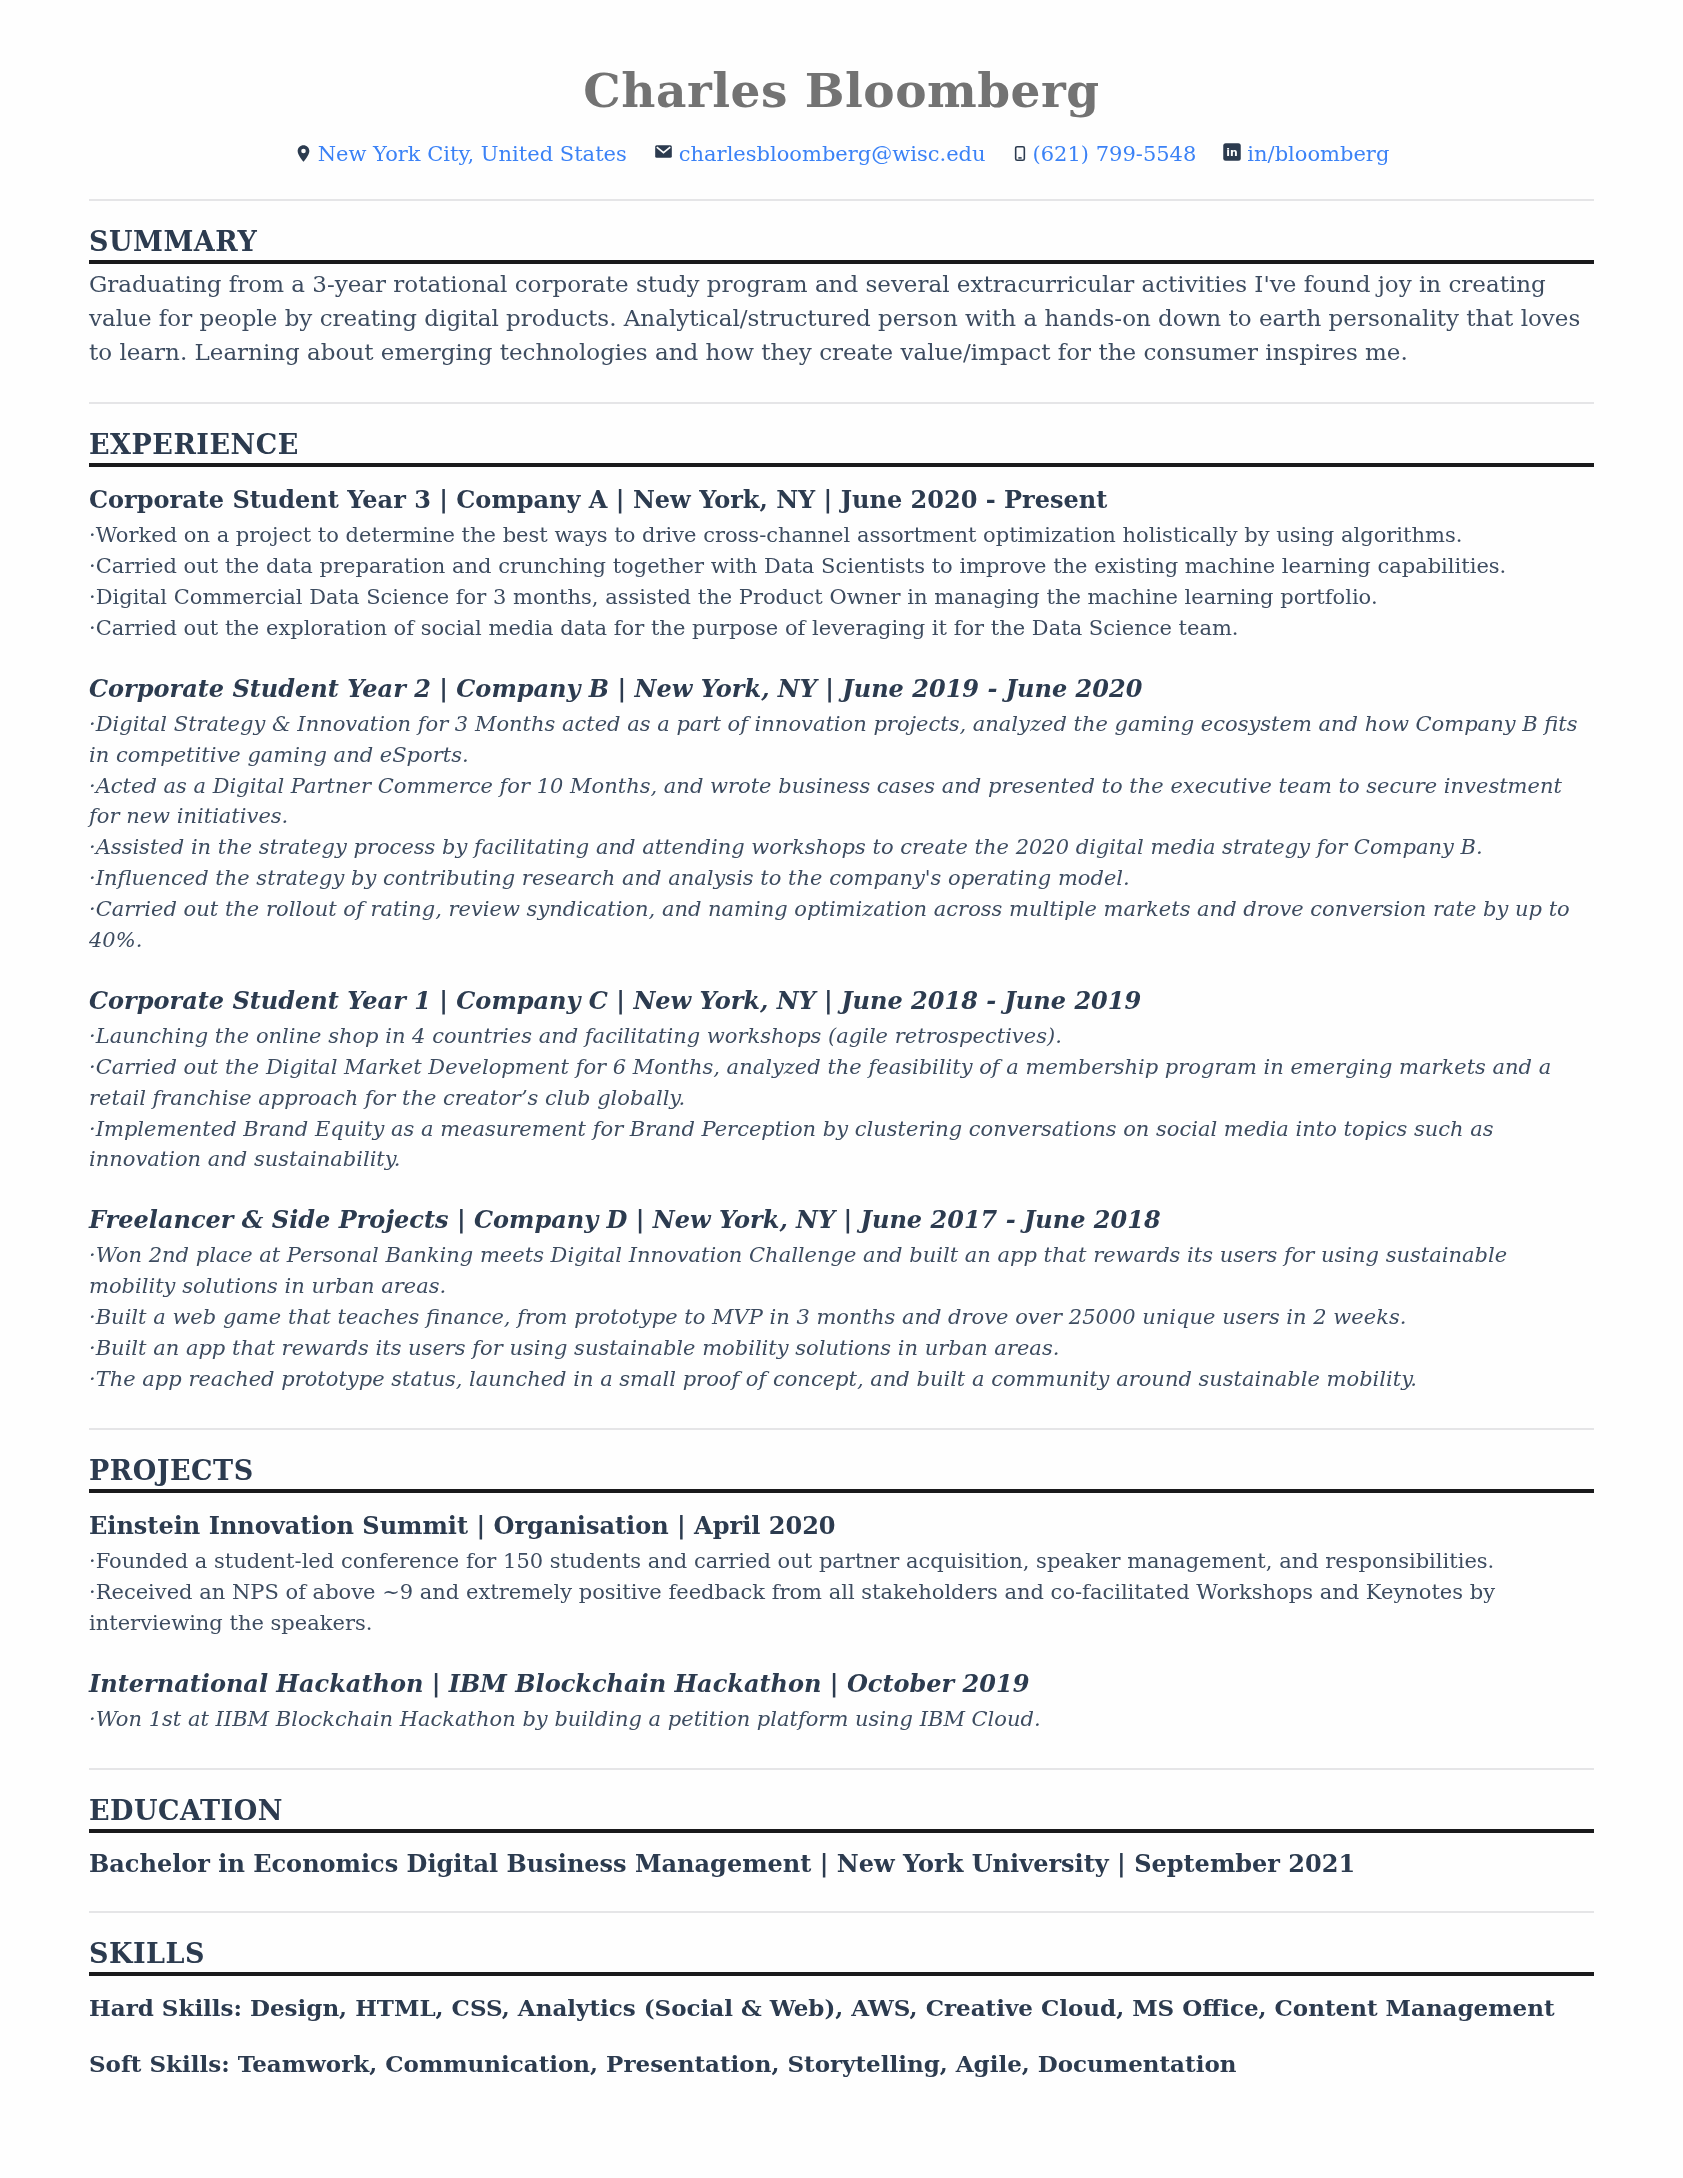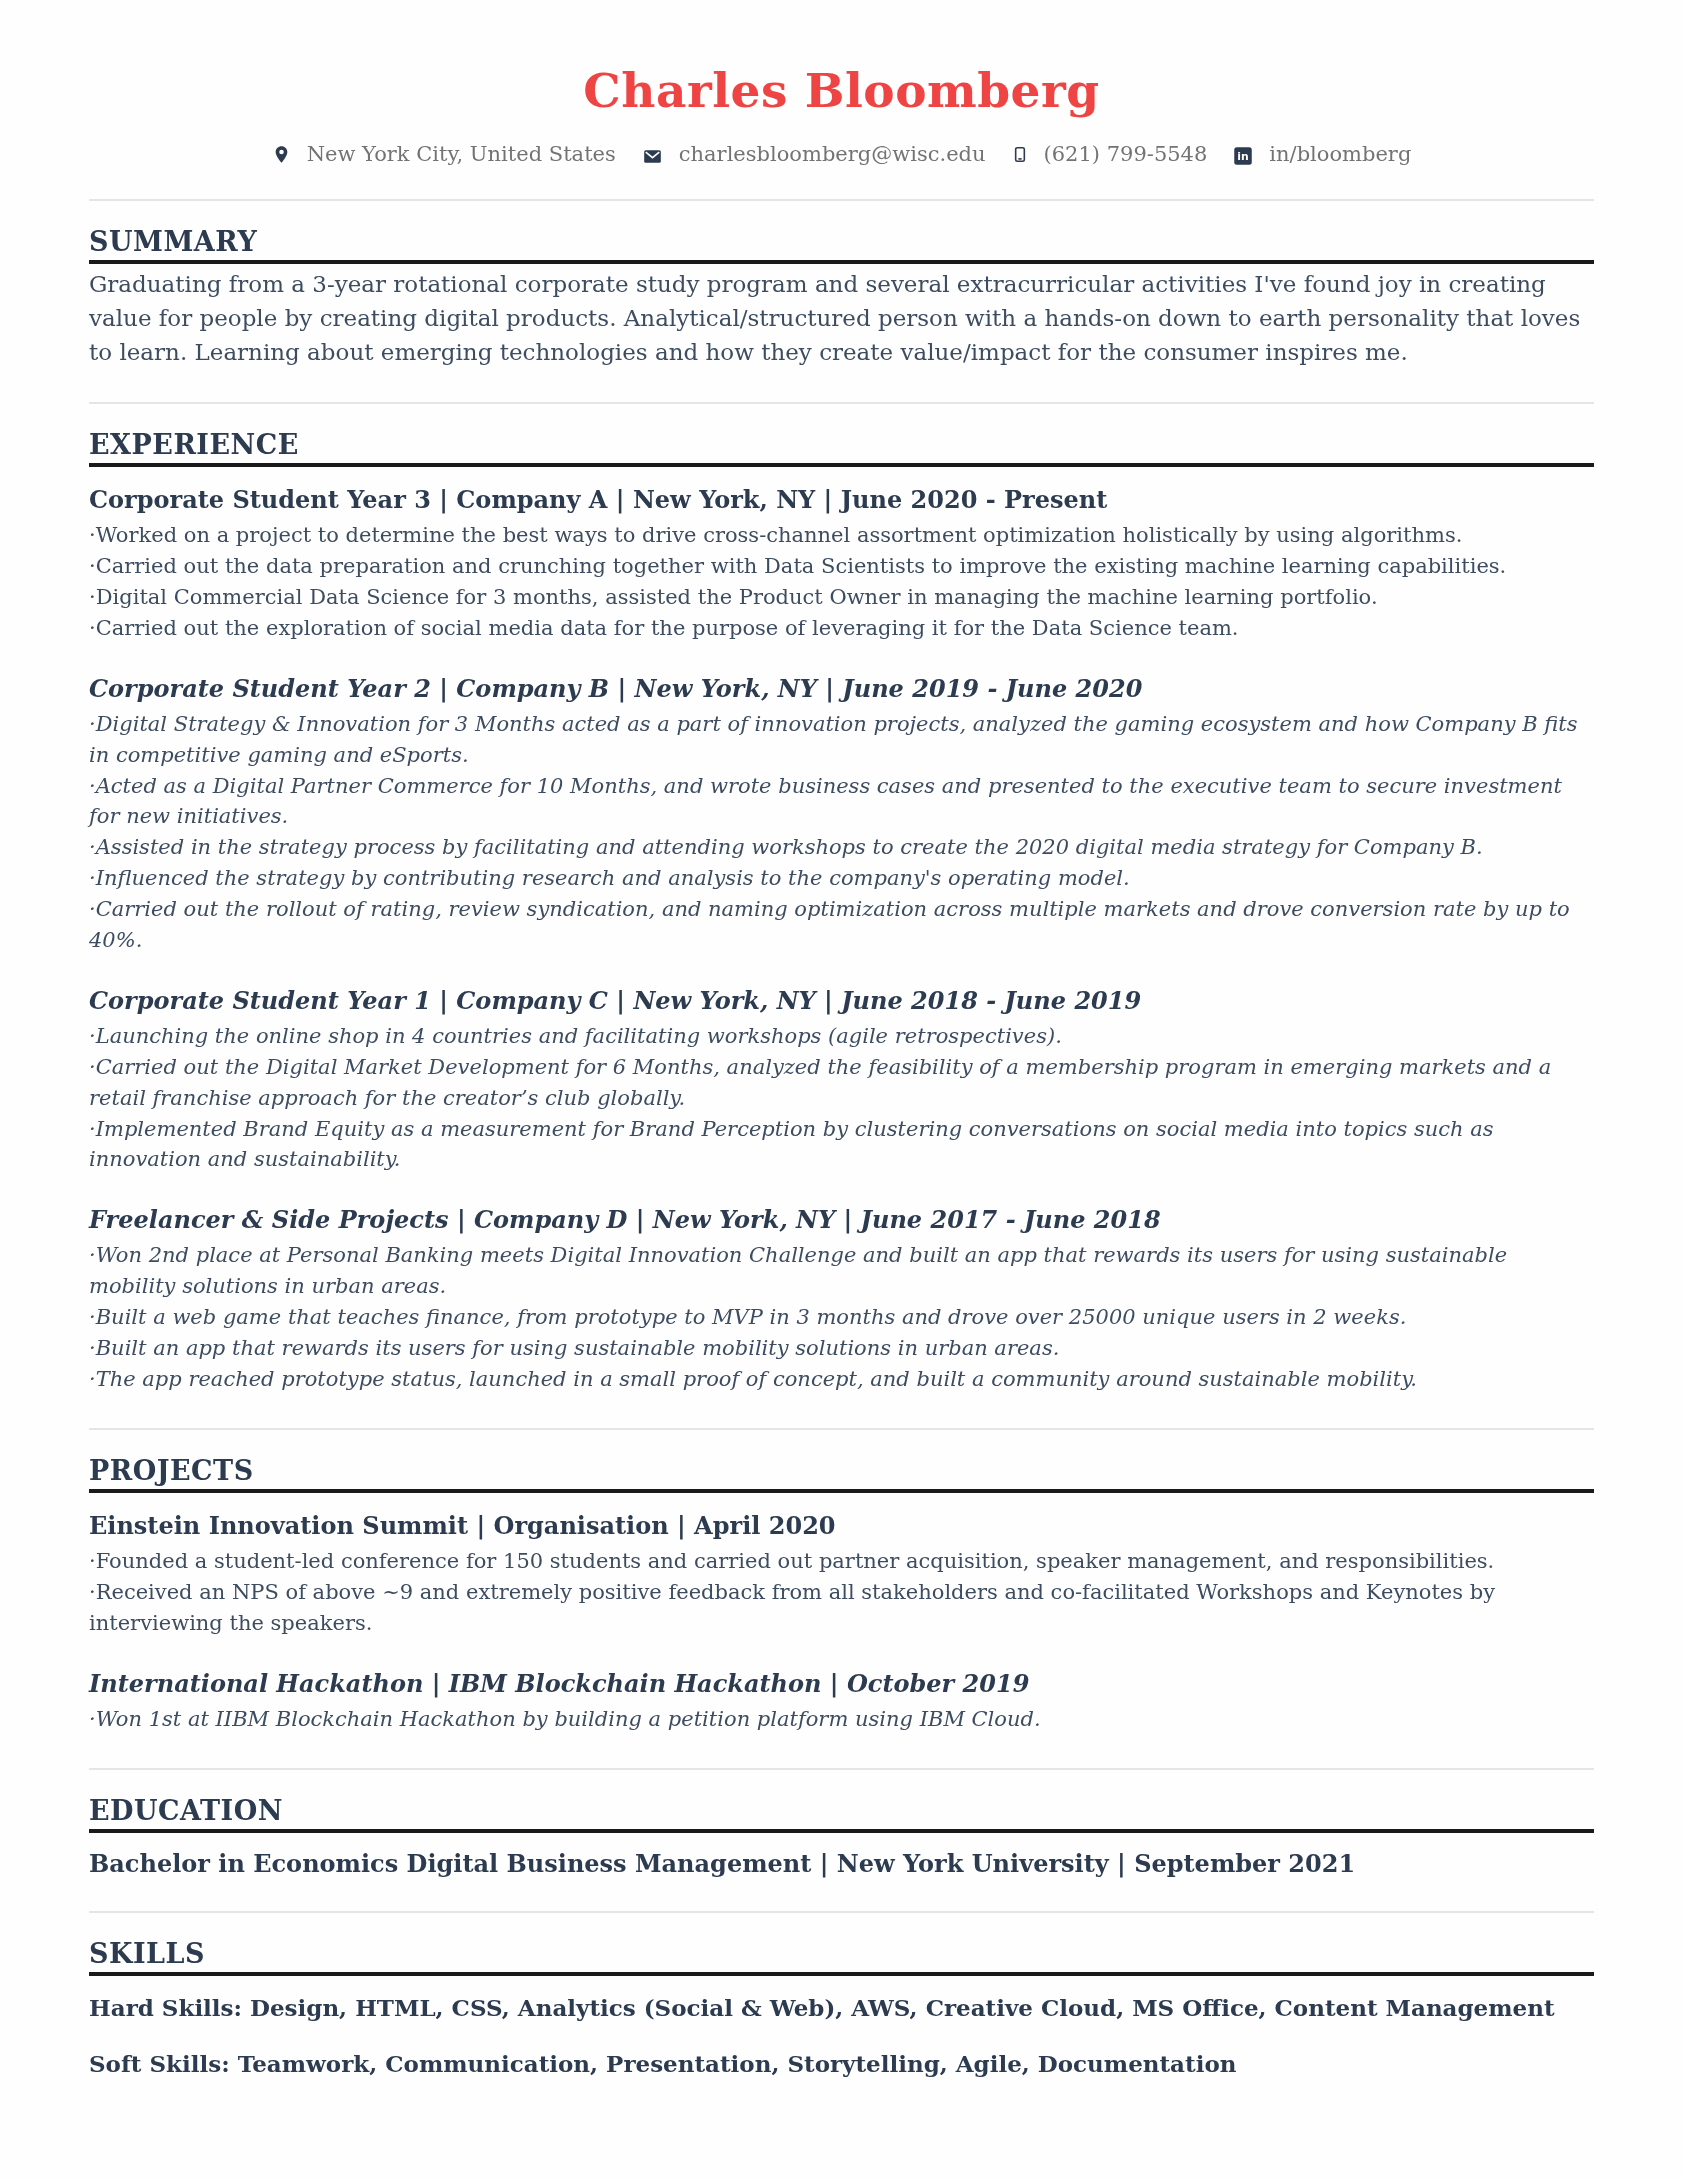--- a/index.html
+++ b/index.html
@@ -12,33 +12,33 @@
     font-family: "DejaVu Serif", "Liberation Serif", serif;
     color: #3d4c60;
     overflow: hidden;
   }
   
   .name {
     margin: 12px 0 0 0;
     text-align: center;
     font-size: 47px;
     font-weight: 700;
-    color: #ef4444;
+    color: #737373;
     letter-spacing: 0.5px;
   }
   .contact-row {
     margin-top: 24px;
     display: flex;
     justify-content: center;
     align-items: center;
     gap: 26px;
     font-size: 21px;
     color: #35455a;
   }
-  .contact-item { display: inline-flex; align-items: flex-end; gap: 16px; text-decoration: none; color: #737373; }
+  .contact-item { display: inline-flex; align-items: flex-start; gap: 5px; text-decoration: none; color: #3b82f6; }
   .contact-item svg { display: block; }
   
   hr.sep {
     border: none;
     border-top: 2px solid #e5e5e7;
     margin: 33px 0 0 0;
   }
   h2.section-title {
     font-size: 27px;
     font-weight: 700;

